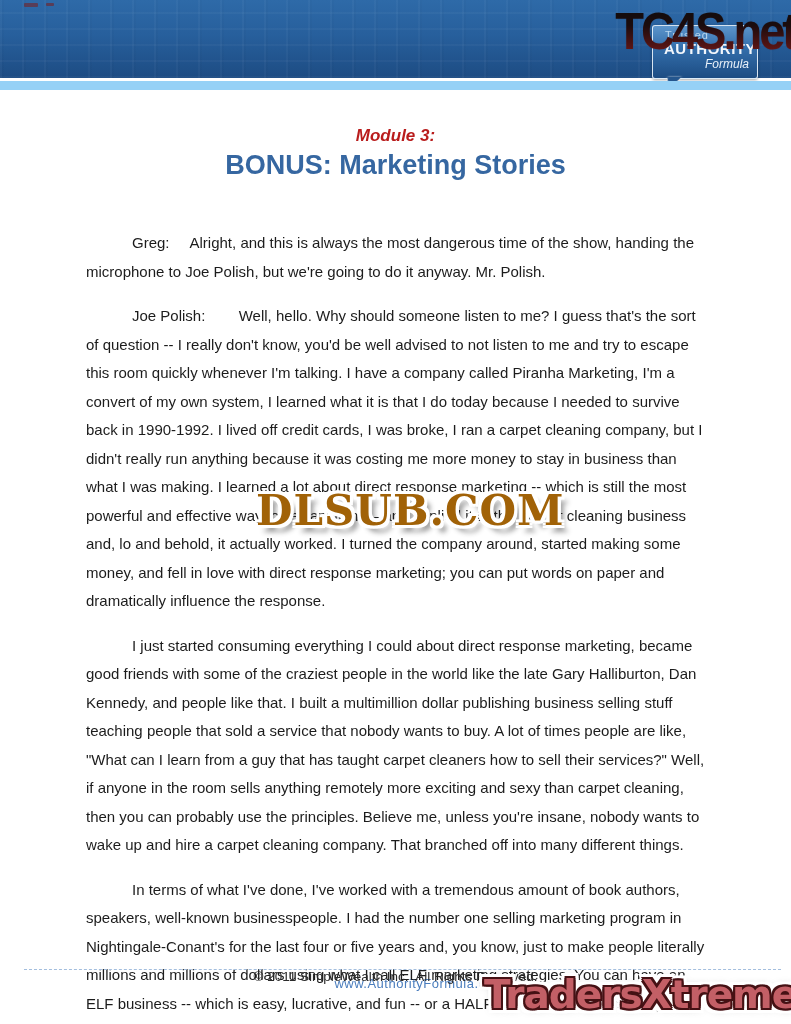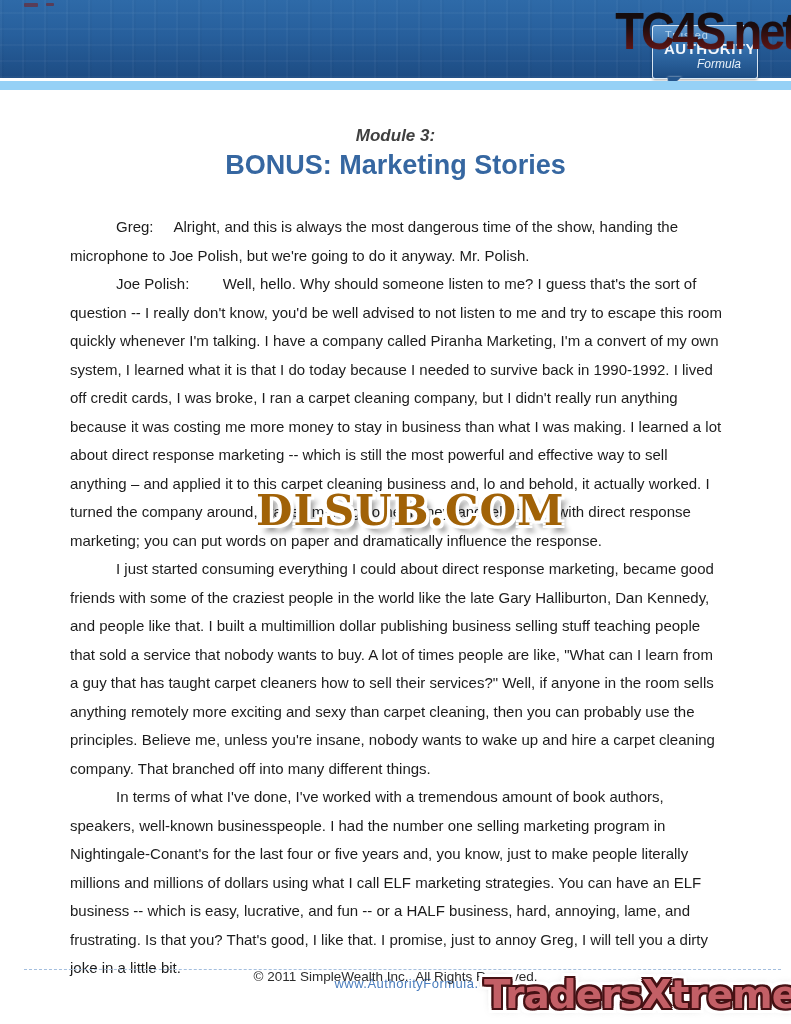--- a/index.html
+++ b/index.html
@@ -28,21 +28,21 @@
 
   
   .logo-badge{
     position:absolute;top:25px;left:652px;width:104px;height:52px;
     border:1px solid rgba(235,244,252,.9);border-radius:3px;
     background:linear-gradient(180deg,#5d95cb 0%,#3570ad 40%,#1c4c83 100%);
     box-shadow:0 1px 3px rgba(0,0,0,.35);
   }
   .logo-trusted{font-size:11px;color:#b9d7ef;padding:3px 0 0 12px;letter-spacing:1px;}
   .logo-authority{font-size:15px;font-weight:bold;color:#f2f6fb;padding-left:11px;letter-spacing:.5px;line-height:16px;}
-  .logo-formula{font-size:12px;font-style:italic;color:#eaf2fa;text-align:right;padding-right:16px;line-height:14px;}
+  .logo-formula{font-size:12px;font-style:italic;color:#eaf2fa;text-align:right;padding-right:8px;line-height:14px;}
   .logo-tail{
     position:absolute;left:13px;bottom:-11px;width:0;height:0;
     border-top:12px solid #24568e;border-left:4px solid transparent;border-right:10px solid transparent;
     transform:skewX(-14deg);
     filter:drop-shadow(0 0 1px rgba(255,255,255,.8));
   }
 
   
   .tc4s-watermark{
     position:absolute;top:0px;right:-4px;
@@ -50,33 +50,33 @@
     font-size:47px;letter-spacing:-3px;line-height:56px;
     transform:scaleY(1.12);transform-origin:top right;
     background:linear-gradient(180deg,#121011 0%,#241012 40%,#7a1d1d 78%,#35100f 100%);
     -webkit-background-clip:text;background-clip:text;color:transparent;
     text-shadow:0 0 1px rgba(0,0,0,.25);
   }
 
   
   .title-module{
     position:absolute;top:126px;left:0;width:791px;text-align:center;
-    font-size:17px;font-weight:bold;font-style:italic;color:#404040;
+    font-size:17px;font-weight:bold;font-style:italic;color:#b91c1c;
   }
   .title-heading{
     position:absolute;top:150px;left:0;width:791px;text-align:center;
     font-size:27px;font-weight:bold;color:#3667a1;
   }
 
   
   .body-copy{
     position:absolute;top:213px;left:70px;width:652px;
     font-size:15px;line-height:28.5px;color:#1c1c1c;
   }
-  .body-copy p{margin:0;text-indent:46px;white-space:pre-wrap;}
+  .body-copy p{margin:16px;text-indent:46px;white-space:pre-wrap;}
 
   
   .dlsub-watermark{
     position:absolute;left:256px;top:486px;
     font-family:"DejaVu Serif",serif;font-weight:bold;
     font-size:42px;letter-spacing:1px;color:#a16207;
     text-shadow:
       -3px -3px 0 #fff, 3px -3px 0 #fff, -3px 3px 0 #fff, 3px 3px 0 #fff,
       -3px 0 0 #fff, 3px 0 0 #fff, 0 -3px 0 #fff, 0 3px 0 #fff,
       6px 7px 5px rgba(40,40,40,.45);

